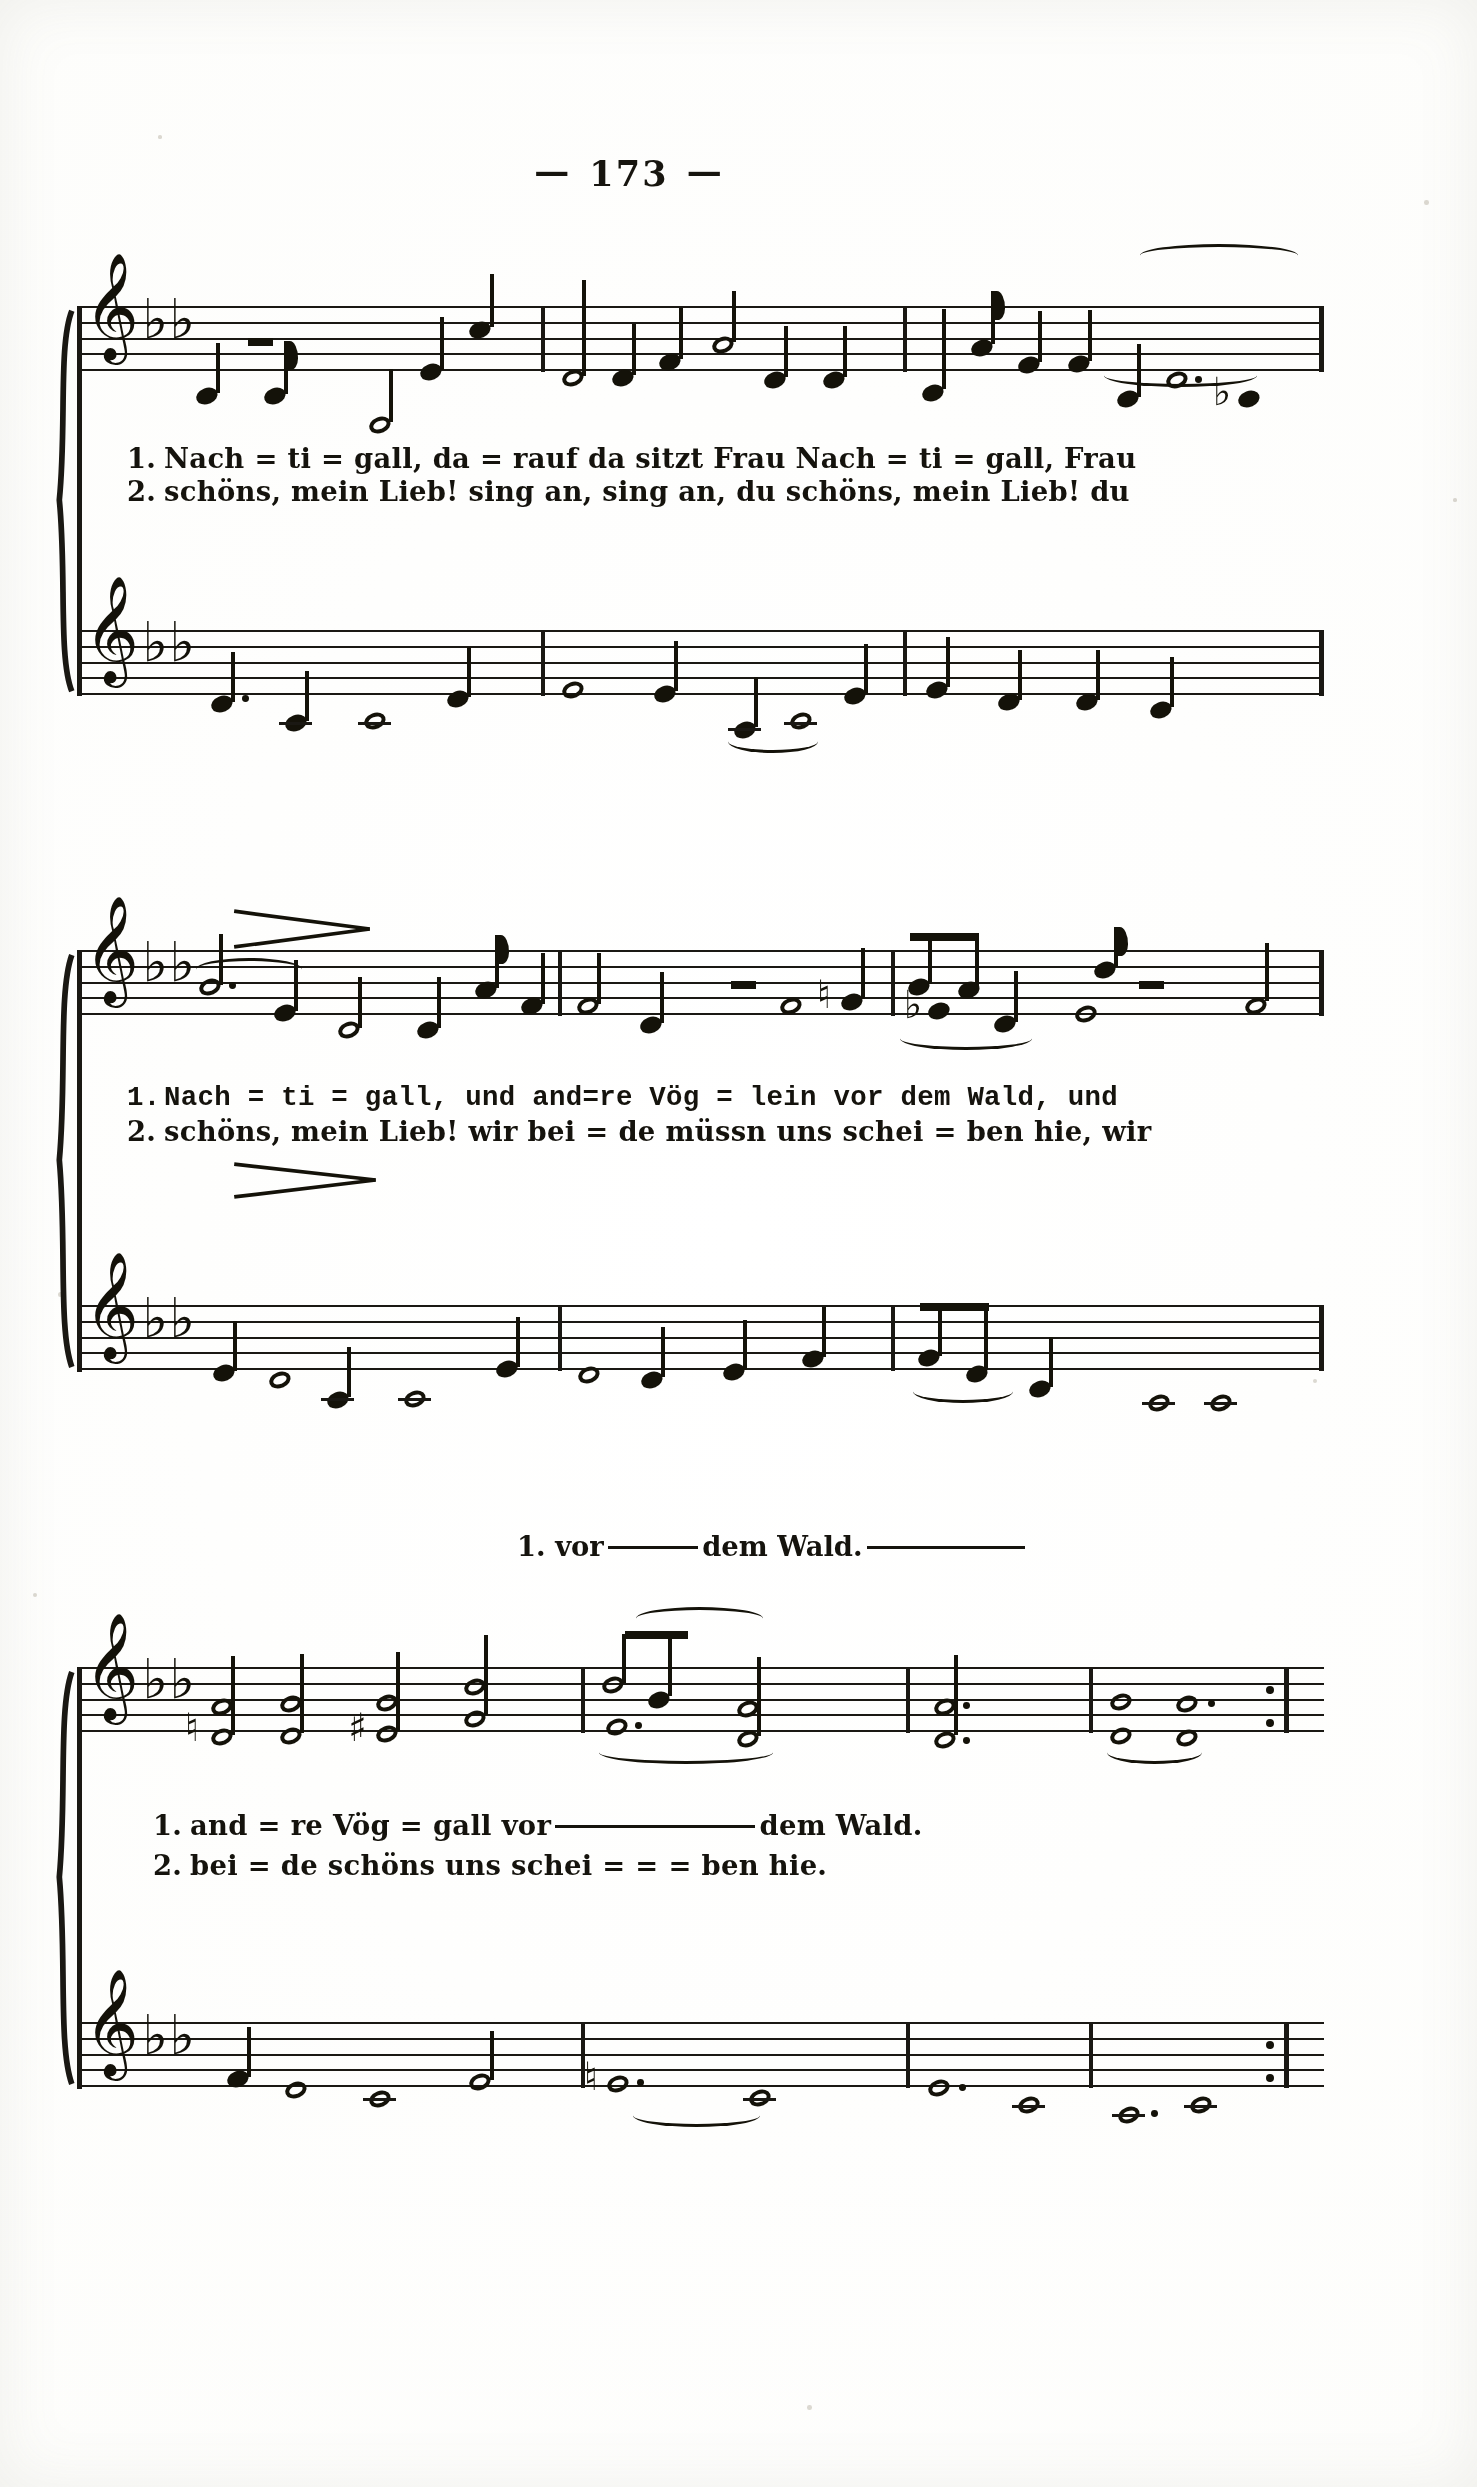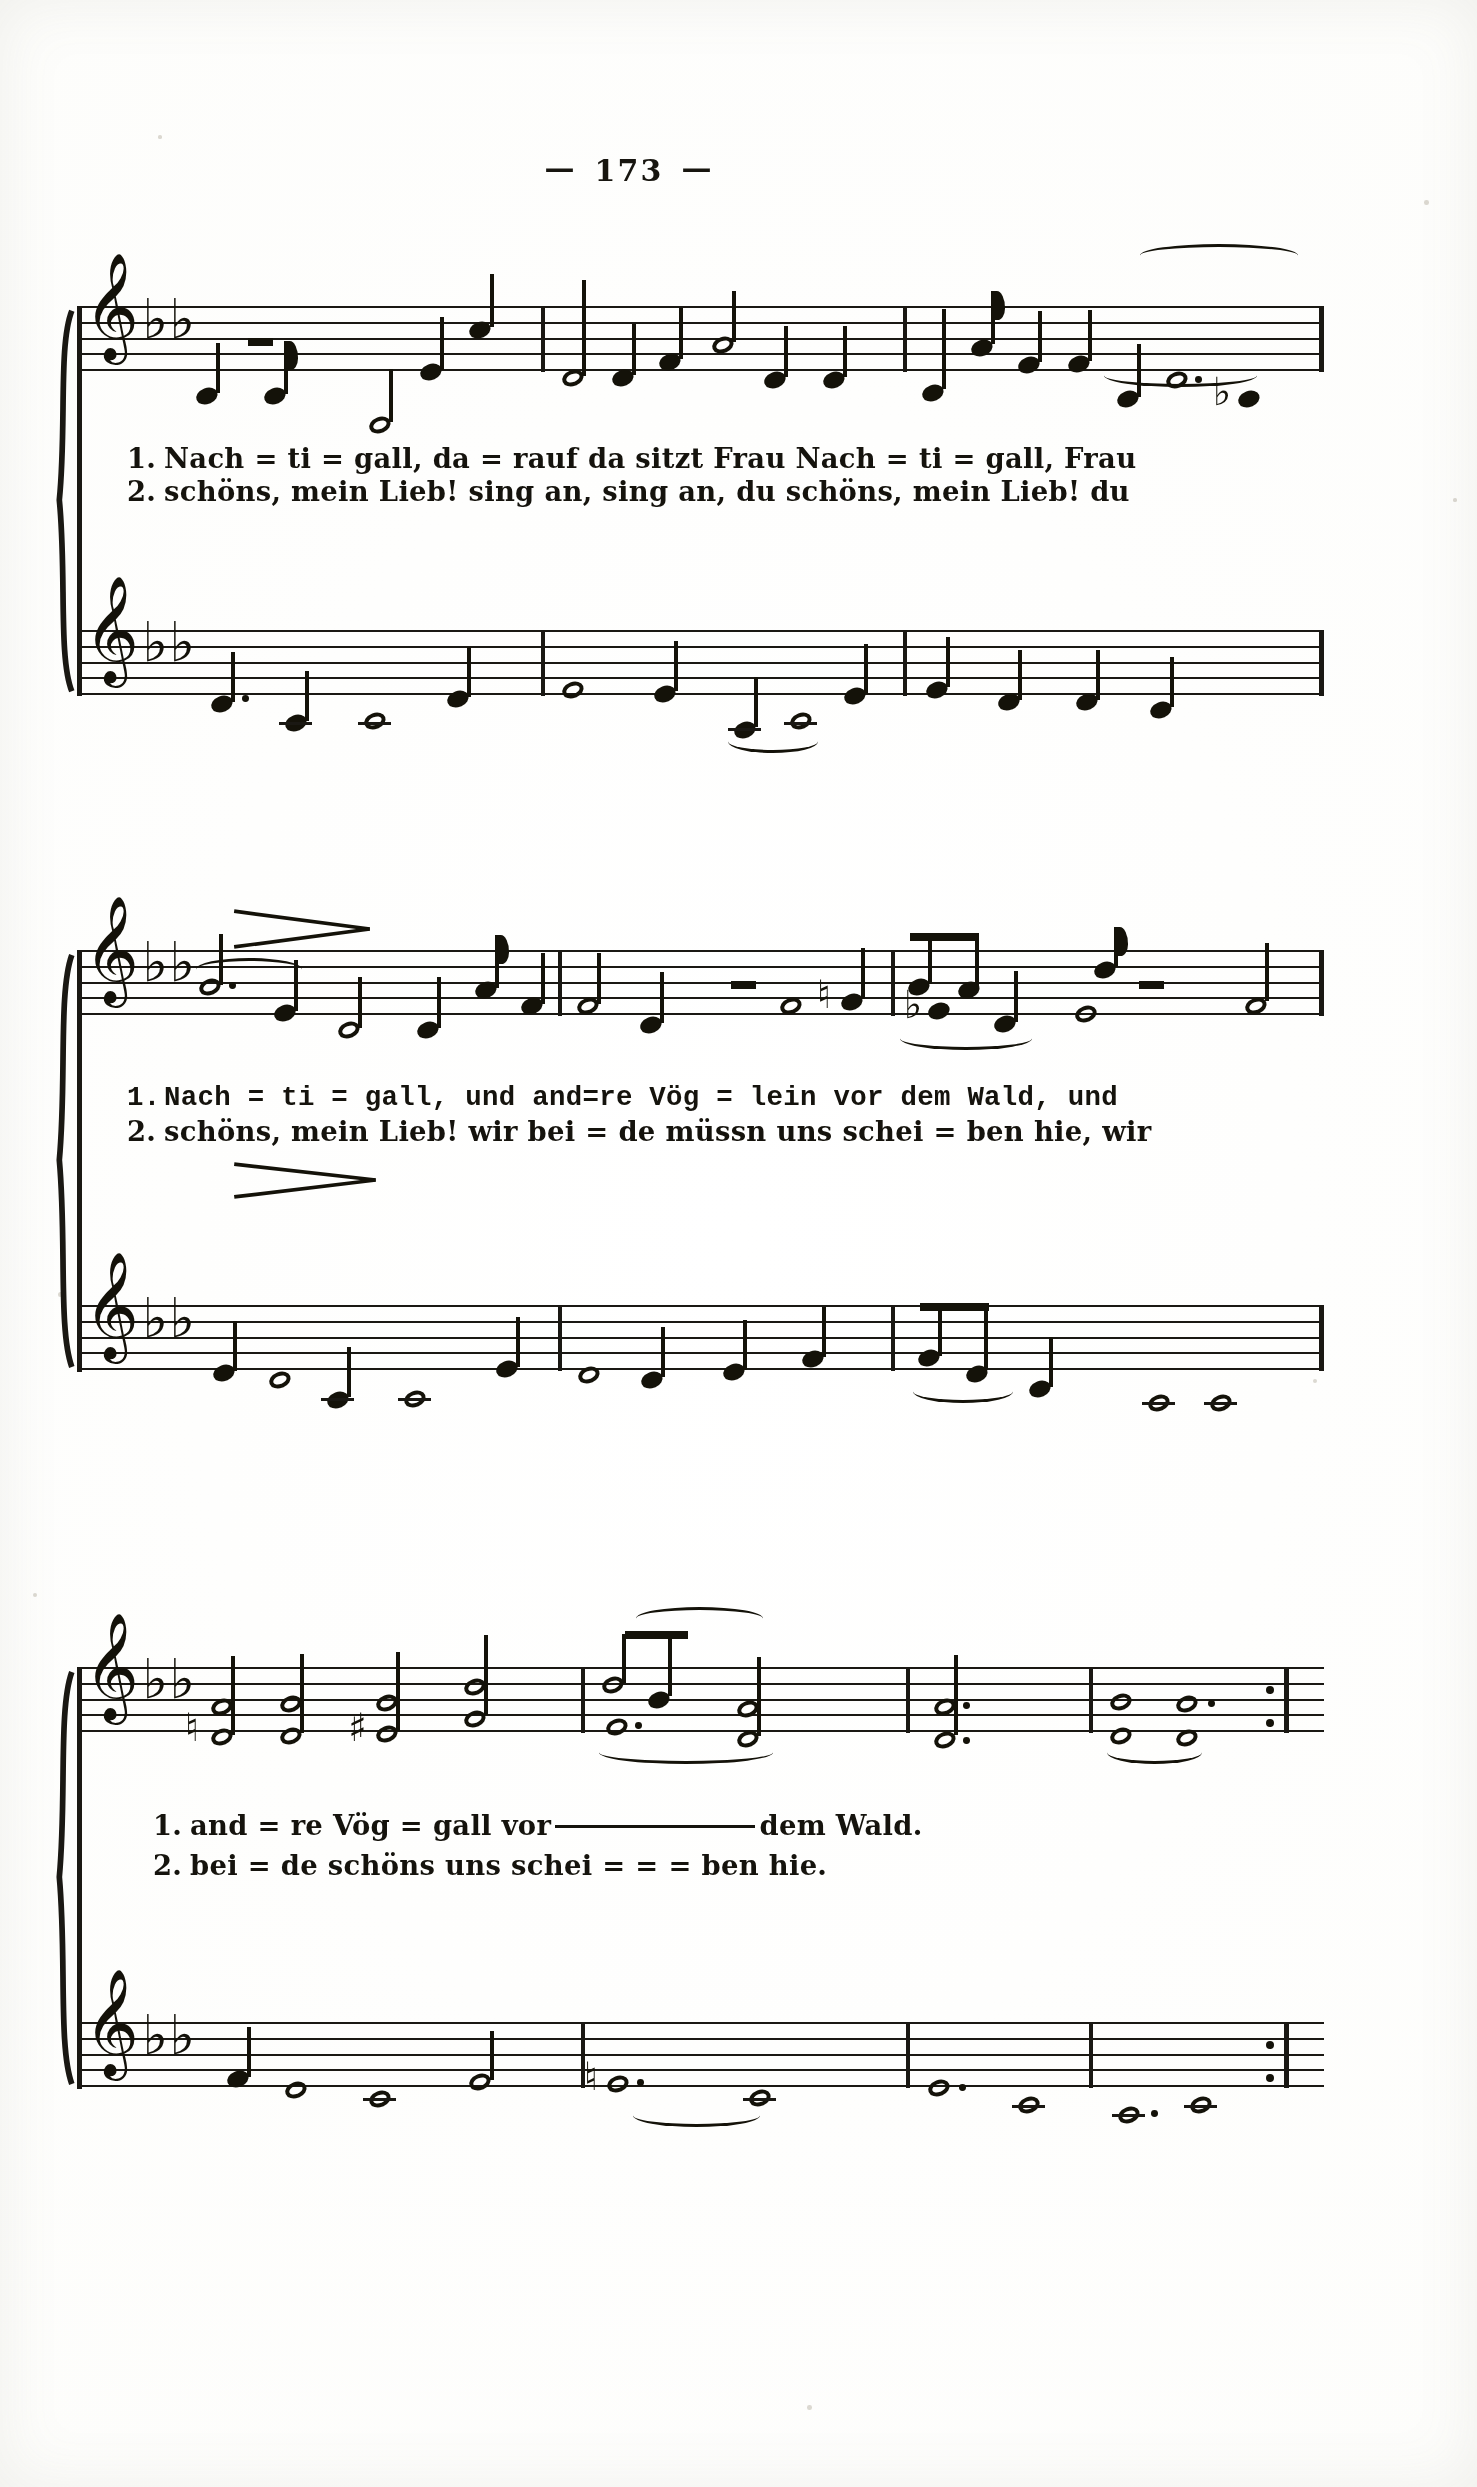--- a/index.html
+++ b/index.html
@@ -38,21 +38,21 @@
   }
 
   
   .page-number {
     position: absolute;
     top: 153px;
     left: 0;
     width: 1258px;
     text-align: center;
     font-family: "DejaVu Serif", serif;
-    font-size: 30px;
+    font-size: 35px;
     font-weight: 700;
     letter-spacing: 2.1px;
     color: #17150f;
   }
   .page-number .dash {
     display: inline-block;
     margin: 0 18px;
     transform: translateY(-3.2px);
   }
 
@@ -557,20 +557,24 @@
     <div class="stem" style="left:1049px;top:1337px;height:50px;"></div>
 
     <div class="note hollow" style="left:1148px;top:1395px;"></div>
     <div class="ledger" style="left:1142px;top:1402px;"></div>
     <div class="note hollow" style="left:1210px;top:1395px;"></div>
     <div class="ledger" style="left:1204px;top:1402px;"></div>
 
     <div class="slur" style="left:913px;top:1380px;width:100px;"></div>
   </div>
 
+  <div class="ending-block" style="left:517px;top:1530px;">
+    <span class="num">1.</span>
+    <span>vor</span><span class="lyr-line" style="width:90px;"></span><span>dem Wald.</span><span class="lyr-line" style="width:158px;"></span>
+  </div>
 
   <div class="system" style="top:0;">
 
     <div class="brace" style="top:1667px;">
       <svg width="26" height="422" viewBox="0 0 50 800">
         <path d="M40 4 C 14 76, 30 248, 16 398 C 30 552, 14 724, 40 796" fill="none" stroke="#1a1813" stroke-width="11"></path>
       </svg>
     </div>
     <div class="sysbar" style="left:77px;top:1667px;height:422px;"></div>
 

